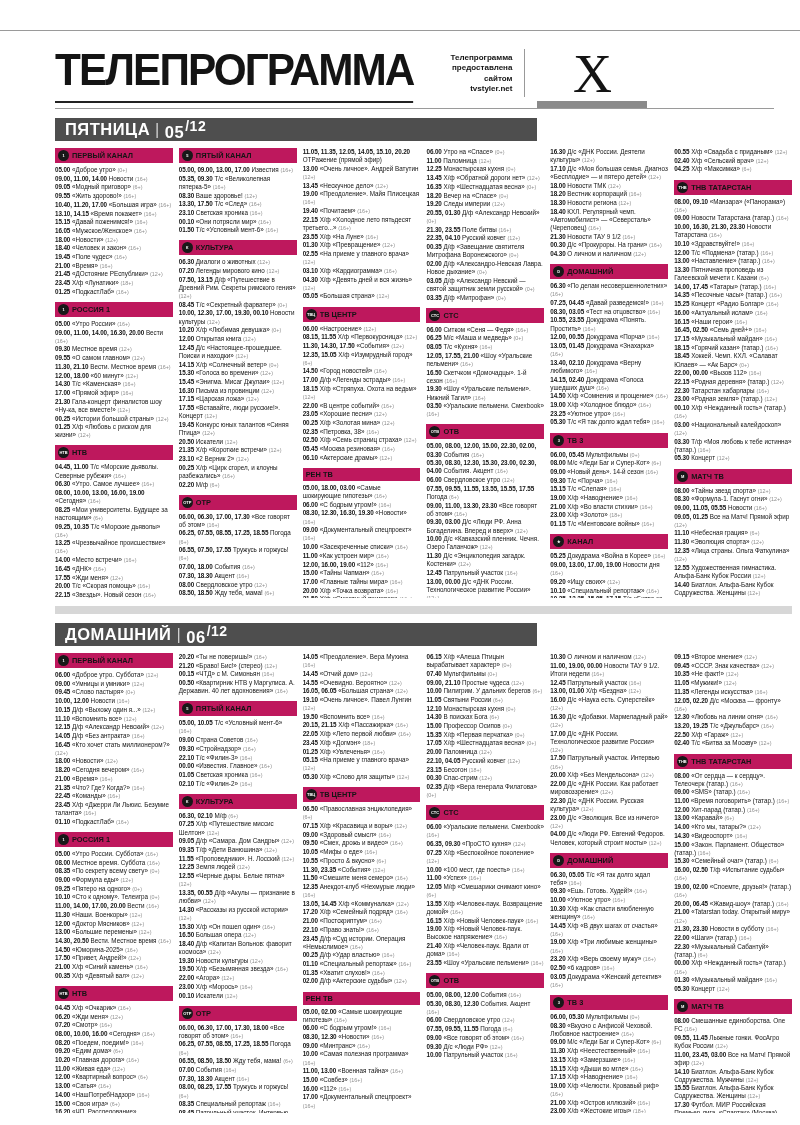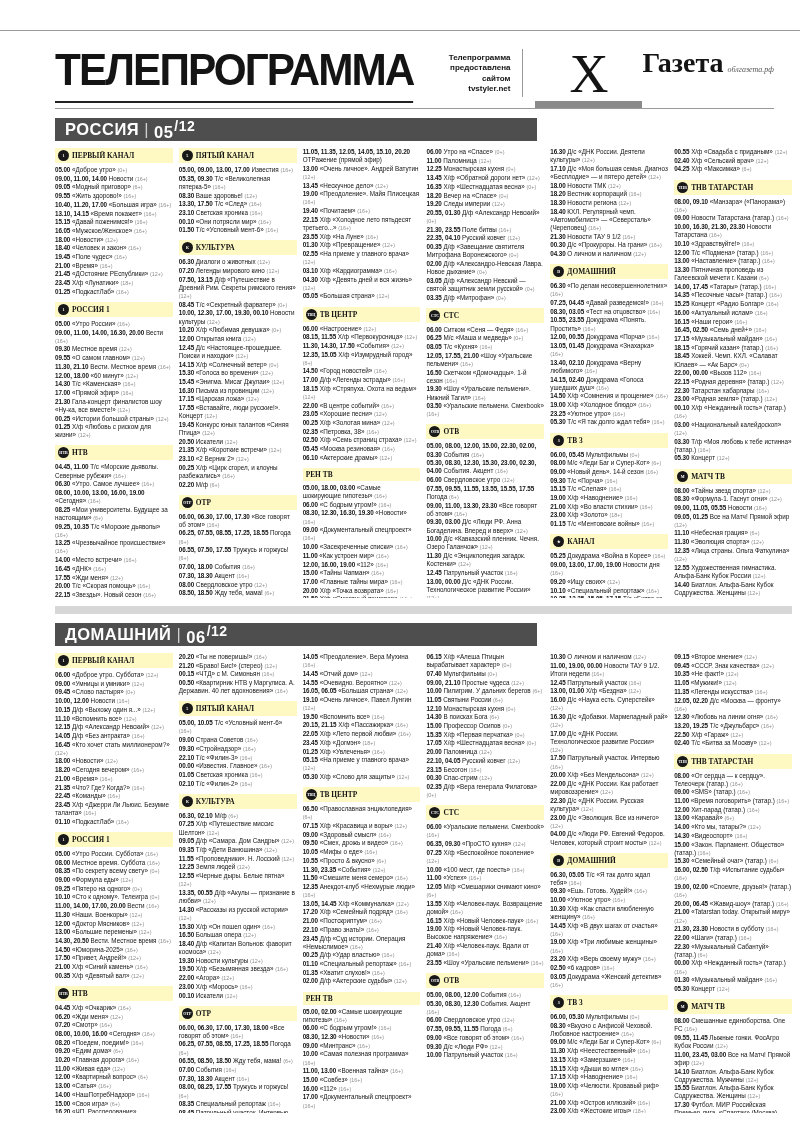--- a/index.html
+++ b/index.html
@@ -23,22 +23,22 @@
   .paper .site{font-size:8px;font-style:italic;font-weight:normal;color:#555;margin-left:4px;}
   .sec-banner{background:#4e4e4e;color:#fff;width:472px;height:23px;display:flex;
               align-items:center;padding-left:10px;font-weight:bold;font-size:16.5px;
               margin:9px 0 7px 55px;letter-spacing:.5px;}
   .sec-banner .sep{font-weight:normal;color:#cfcfcf;margin:0 5px;}
   .sec-banner sup{font-size:14px;font-weight:bold;margin-left:1px;}
   .cols{display:flex;gap:6px;margin:0 8px 0 55px;overflow:hidden;}
   .cols.fri{height:450px;}
   .cols.sat{height:460px;}
   .col{flex:1;min-width:0;}
-  .ch{display:flex;align-items:center;gap:3px;background:#fef9c3;
-      padding:2px 3px;margin:6px 0 3px;font-family:Liberation Serif, serif;}
+  .ch{display:flex;align-items:center;gap:3px;background:#be185d;
+      padding:2px 3px;margin:6px 0 3px;}
   .ch.first{margin-top:0;}
   .logo{flex:none;width:11px;height:11px;border-radius:50%;background:#181818;color:#fff;
         font-size:4px;font-weight:bold;display:flex;align-items:center;justify-content:center;}
   .ch .nm{font-size:7.4px;font-weight:bold;white-space:nowrap;overflow:hidden;}
   .it{font-size:6.3px;line-height:1.29;margin:0 0 .6px;}
   .it b{letter-spacing:-.1px;}
   .age{color:#8d8d8d;font-size:5.4px;}
   .strip{height:8px;background:#d7d7d7;margin:8px 8px 4px 55px;}
 </style>
 </head>
@@ -48,27 +48,26 @@
 
 <div class="header">
   <div class="mast">ТЕЛЕПРОГРАММА</div>
   <div class="provider">Телепрограмма предоставлена сайтом tvstyler.net</div>
   <div class="vdiv"></div>
   <div class="brandx">
     <div class="x">X</div>
     <div class="bar"></div>
   </div>
   <div class="paper">
-    <div><span>Газета</span><span class="site">облгазета.рф</span></div>
   </div>
 </div>
 
 <div id="sections">
     <div class="sec-banner">
-      <span>РОССИЯ</span>
+      <span>ПЯТНИЦА</span>
       <span class="sep">|</span>
       <span>05<sup>/12</sup></span>
     </div>
     <div class="cols fri">
       <div class="col">
         <div class="ch first">
           <span class="logo">1</span>
           <span class="nm">ПЕРВЫЙ КАНАЛ</span>
         </div>
         <p class="it"><b>05.00</b> «Доброе утро» <span class="age">(0+)</span></p>

